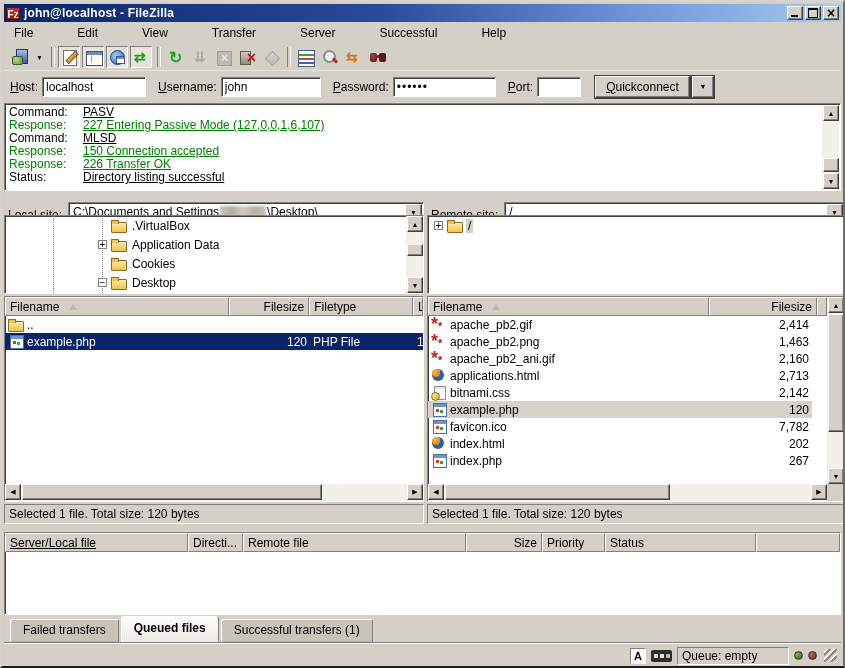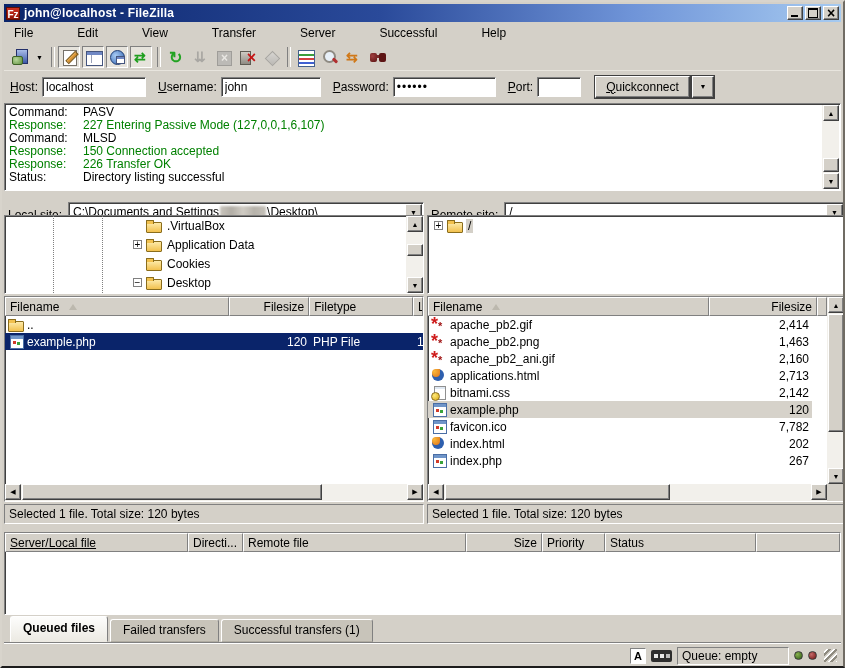--- a/index.html
+++ b/index.html
@@ -59,21 +59,21 @@
   .qcbar { position:absolute; top:69px; left:2px; right:2px; height:31px; display:flex; align-items:center; padding-left:6px; }
   .qc-label { display:inline-block; margin-right:4px; }
   .qc-label::first-letter { text-decoration:underline; }
   .qc-input { height:20px; background:#fff; border:1px solid; border-color:#808080 #fff #fff #808080; box-shadow:inset 1px 1px 0 #404040; font-family:"Liberation Sans",sans-serif; font-size:12px; padding:2px 3px; margin-right:12px; }
   .w-host{width:104px;} .w-user{width:100px;} .w-pass{width:103px; letter-spacing:1px;} .w-port{width:44px;}
   .qc-btn { height:22px; padding:0 10px; font-family:"Liberation Sans",sans-serif; font-size:12px; background:#d4d0c8; border:1px solid; border-color:#fff #404040 #404040 #fff; box-shadow:inset -1px -1px 0 #808080, 0 0 0 1px #404040; margin-left:2px; }
   .qc-btn::first-letter { text-decoration:underline; }
   .qc-dd { width:17px; height:22px; margin-left:2px; font-size:7px; display:inline-flex; align-items:center; justify-content:center; }
   
   .log { position:absolute; top:101px; left:2px; right:2px; height:88px; background:#fff; border:1px solid; border-color:#808080 #fff #fff #808080; box-shadow:inset 1px 1px 0 #404040; padding:2px 0 0 4px; overflow:hidden; }
-  .log-line { height:13px; line-height:13px; white-space:nowrap; }
+  .log-line { height:13px; line-height:13px; white-space:nowrap;text-decoration:underline; }
   .log-type { display:inline-block; width:74px; }
   .log-line.green { color:#008000; }
   .log-vscroll { position:absolute; top:1px; right:1px; bottom:1px; width:17px; background:#f2f0eb; }
   
   .sb-btn { position:absolute; width:16px; height:16px; background:#d4d0c8; border:1px solid; border-color:#fff #404040 #404040 #fff; box-shadow:inset -1px -1px 0 #808080; font-size:7px; display:flex; align-items:center; justify-content:center; color:#000; }
   .sb-thumb { position:absolute; background:#d4d0c8; border:1px solid; border-color:#fff #404040 #404040 #fff; box-shadow:inset -1px -1px 0 #808080; }
   
   .sitebar { position:absolute; top:199px; height:21px; display:flex; align-items:flex-end; }
   .site-label { padding:0 6px 0 4px; white-space:nowrap; }
   .combo { flex:1; height:20px; background:#fff; border:1px solid; border-color:#808080 #fff #fff #808080; box-shadow:inset 1px 1px 0 #404040; display:flex; align-items:center; padding-left:4px; position:relative; }
@@ -222,21 +222,21 @@
   </div>
 
   <div class="sitebar" style="left:425px;width:418px;">
     <span class="site-label">Remote site:</span>
     <span class="combo">
       <span>/</span>
       <span class="combo-dd">▼</span>
     </span>
   </div>
 
-  <div class="tree" style="left:2px;width:420px;padding-left:35px;">
+  <div class="tree" style="left:2px;width:420px;">
     <span class="tree-vline" style="left:48px;"></span>
     <span class="tree-vline" style="left:97px;"></span>
     <div>
         <div class="tree-row tree-local-rows">
           <span class="exp"></span>
           <span class="ficon icon-folder"></span>
           <span class="tree-label">.VirtualBox</span>
         </div>
         <div class="tree-row tree-local-rows">
           <span class="exp">+</span>
@@ -404,22 +404,22 @@
       <span class="hcell qc1">Directi...</span>
       <span class="hcell qc2">Remote file</span>
       <span class="hcell qc3 right">Size</span>
       <span class="hcell qc4">Priority</span>
       <span class="hcell qc5">Status</span>
       <span class="hcell qcf"></span>
     </div>
   </div>
 
   <div class="tabsbar">
+      <span class="tab">Failed transfers</span>
       <span class="tab active">Queued files</span>
-      <span class="tab">Failed transfers</span>
       <span class="tab">Successful transfers (1)</span>
     </div>
 
   <div class="statusbar">
     <span class="ascii-ind">A</span>
     <span class="badge"></span>
     <span class="queue-panel">Queue: empty</span>
     <span class="led led-green"></span>
     <span class="led led-red"></span>
     <span class="grip"></span>

